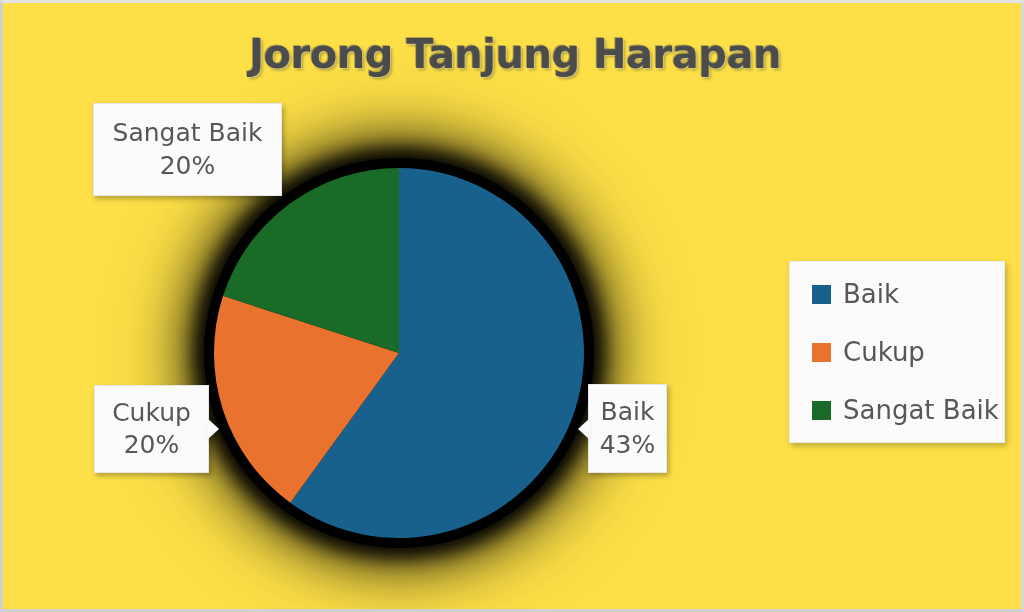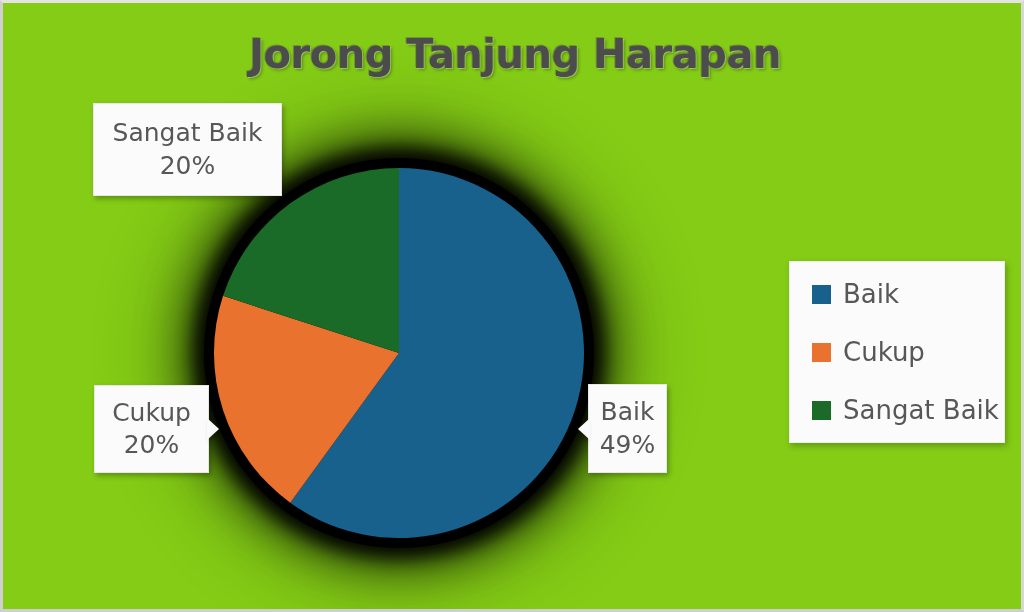--- a/index.html
+++ b/index.html
@@ -157,21 +157,21 @@
     font-family: "DejaVu Sans", sans-serif;
     font-size: 26px;
     color: #575757;
     white-space: nowrap;
     -webkit-font-smoothing: antialiased;
   }
 </style>
 </head>
 <body>
 
-<div id="canvas" style="background: #84cc16;">
+<div id="canvas" style="background: #fde047;">
 
   <div id="chart-title">Jorong Tanjung Harapan</div>
 
   <div id="pie-shadow"></div>
 
   <div id="pie-wrap">
     <svg id="pie-svg" width="370" height="370" viewBox="0 0 370 370">
       <path id="slice-baik" d="M 185 185 L 185.00 0.00 A 185 185 0 1 1 76.26 334.67 Z" fill="#17618c"></path>
       <path id="slice-cukup" d="M 185 185 L 76.26 334.67 A 185 185 0 0 1 9.05 127.83 Z" fill="#e8722e"></path>
       <path id="slice-sangat-baik" d="M 185 185 L 9.05 127.83 A 185 185 0 0 1 185.00 0.00 Z" fill="#1a6b27"></path>
@@ -184,21 +184,21 @@
   </div>
 
   <div class="callout" id="callout-cukup">
     <span class="cl-line">Cukup</span>
     <span class="cl-line">20%</span>
     <span class="tail tail-right"></span>
   </div>
 
   <div class="callout" id="callout-baik">
     <span class="cl-line">Baik</span>
-    <span class="cl-line">49%</span>
+    <span class="cl-line">43%</span>
     <span class="tail tail-left"></span>
   </div>
 
   <div id="legend">
     <div class="legend-item">
       <span class="legend-swatch" style="background: rgb(23, 97, 140);"></span>
       <span class="legend-label">Baik</span>
     </div>
     <div class="legend-item">
       <span class="legend-swatch" style="background: rgb(232, 114, 46);"></span>

